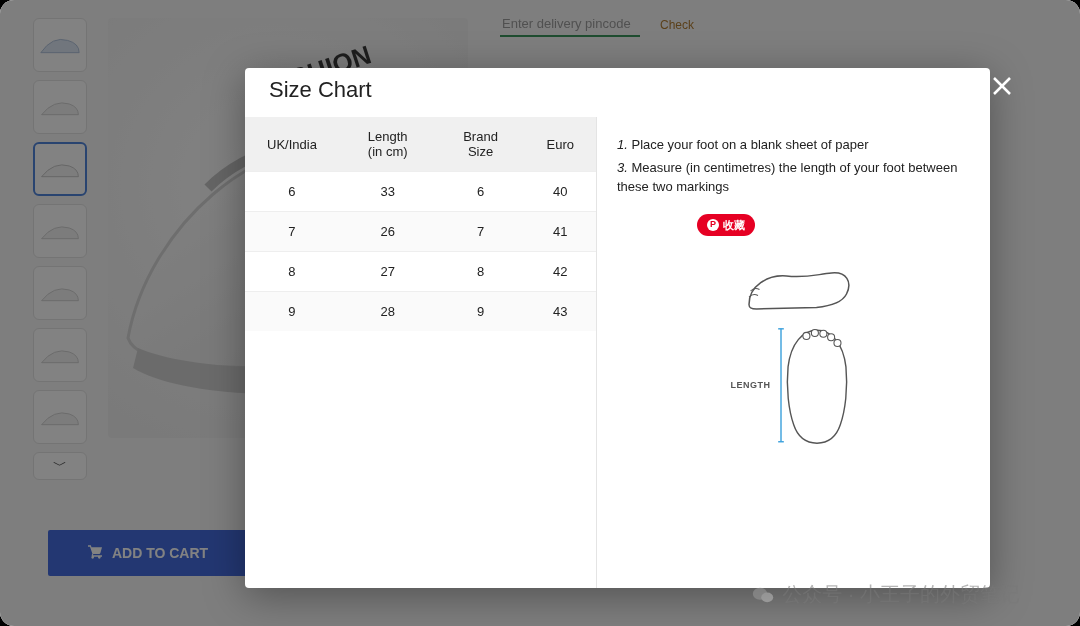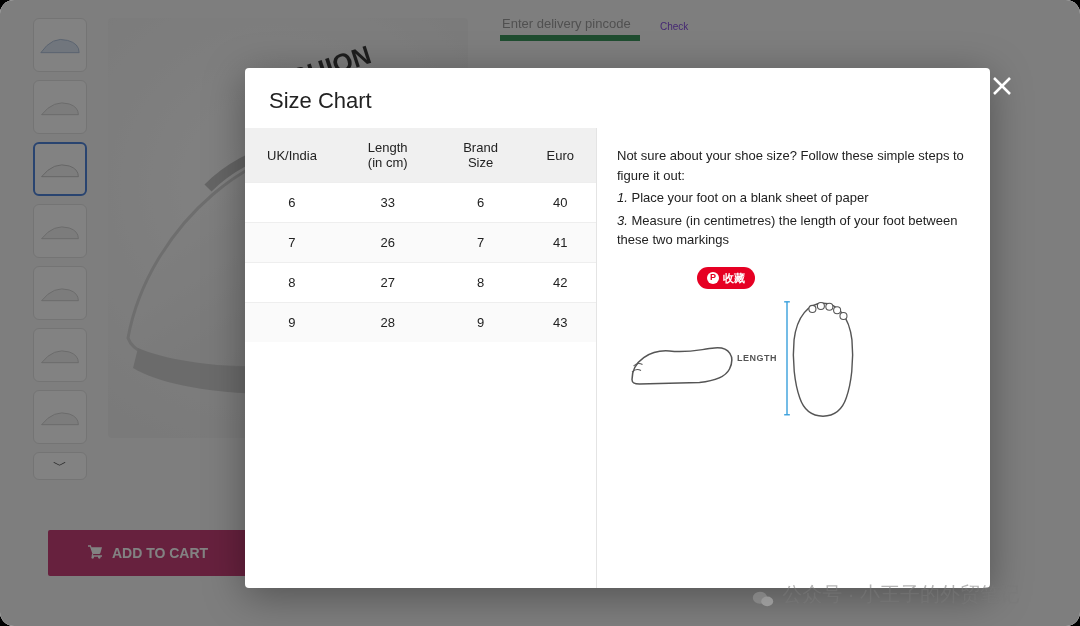--- a/index.html
+++ b/index.html
@@ -8,52 +8,52 @@
   .page { position: absolute; inset: 0; background: #f6f6f6; padding: 18px 30px; }
   .page-grid { display: flex; gap: 18px; }
   .thumb-col { width: 60px; display: flex; flex-direction: column; align-items: center; gap: 8px; }
   .thumb { width: 54px; height: 54px; background: #fff; border: 1px solid #ddd; border-radius: 6px; display:flex; align-items:center; justify-content:center; overflow:hidden;}
   .thumb.selected { border: 2px solid #2b6bd4; }
   .thumb svg { width: 46px; height: 38px; }
   .thumb-arrow { width:54px; height:28px; background:#fff; border:1px solid #ddd; border-radius:6px; display:flex; align-items:center; justify-content:center; font-size:14px; color:#333; }
   .main-img { width: 360px; height: 420px; background: radial-gradient(circle at 45% 40%, #fff 0%, #f2f2f2 60%, #eaeaea 100%); border-radius:4px; position:relative; overflow:hidden;}
   .main-img svg { position:absolute; top:-10px; left:-20px; width:430px; height:430px; }
   .right-top { position:absolute; top:12px; left:500px; display:flex; align-items:center; gap:20px; }
-  .pincode-input { width:140px; border:none; border-bottom:6px solid #15803d; background:transparent; color:#888; font-size:13px; padding:4px 2px; outline:none; }
+  .pincode-input { width:140px; border:none; border-bottom:2px solid #15803d; background:transparent; color:#888; font-size:13px; padding:4px 2px; outline:none; }
   .pincode-input::placeholder { color:#888; }
-  .check-link { color:#6d28d9; font-size:10px; cursor:pointer; }
-  .add-cart { position:absolute; bottom:50px; left:48px; width:200px; height:46px; background:#be185d; color:#fff; font-weight:600; font-size:14px; border:none; border-radius:2px; display:flex; align-items:center; justify-content:center; gap:8px; cursor:pointer;}
+  .check-link { color:#a16207; font-size:12px; cursor:pointer; }
+  .add-cart { position:absolute; bottom:50px; left:48px; width:200px; height:46px; background:#1d4ed8; color:#fff; font-weight:600; font-size:14px; border:none; border-radius:2px; display:flex; align-items:center; justify-content:center; gap:8px; cursor:pointer;}
   .add-cart .cart-icon { font-size:14px; }
 
   
   .dim { position:absolute; inset:0; background:rgba(40,40,40,.58); }
 
   
   .modal { position:absolute; top:68px; left:245px; width:745px; height:520px; background:#fff; border-radius:4px; box-shadow:0 8px 40px rgba(0,0,0,.35); display:flex; flex-direction:column; }
-  .modal-title { font-size:22px; font-weight:500; color:#222; padding:20px 24px 14px; }
+  .modal-title { font-size:22px; font-weight:500; color:#222; padding:9px 24px 14px; }
   .modal-body { display:flex; flex:1; min-height:0; }
   .table-wrap { width:352px; border-right:1px solid #e4e4e4; }
   table { width:100%; border-collapse:collapse; font-size:13px; }
   thead th { background:#f0f0f0; font-weight:500; color:#222; padding:12px 22px; text-align:center; }
   tbody td { text-align:center; padding:12px 6px; color:#222; border-top:1px solid #eee; background:#fff; }
   tbody tr:nth-child(even) td { background:#fafafa; }
 
   .instr { flex:1; padding:18px 20px 10px; font-size:13px; color:#222; line-height:1.5; display:flex; flex-direction:column; }
   .instr p { margin-bottom:3px; }
   .pin-badge { display:inline-flex; align-items:center; gap:4px; background:#e60023; color:#fff; font-size:11px; font-weight:600; padding:3px 10px; border-radius:12px; margin-top:14px; align-self:flex-start; margin-left:80px;}
   .pin-badge .p-icon { width:12px; height:12px; border-radius:50%; background:#fff; color:#e60023; display:inline-flex; align-items:center; justify-content:center; font-size:9px; font-weight:900;}
-  .foot-diagrams { margin-top:6px; display:flex; flex-direction:row; align-items:center; }
+  .foot-diagrams { margin-top:6px; display:flex; flex-direction:column; align-items:center; }
   .foot-diagrams svg { display:block; }
   .length-label-wrap { display:flex; align-items:center; gap:6px; margin-top:4px;}
   .length-label { font-size:9px; letter-spacing:.5px; color:#555; font-weight:600; }
 
   .close-x { position:absolute; top:74px; right:64px; width:28px; height:28px; color:#fff; cursor:pointer; display:flex; align-items:center; justify-content:center; }
   .close-x svg { width:24px; height:24px; stroke:#fff; stroke-width:2.5; }
 
-  .watermark { position:absolute; bottom:18px; right:60px; color:rgba(120,120,120,.55); font-size:20px; display:flex; align-items:flex-end; gap:8px; font-family: "PingFang SC","Microsoft YaHei",sans-serif;}
+  .watermark { position:absolute; bottom:18px; right:60px; color:rgba(120,120,120,.55); font-size:20px; display:flex; align-items:center; gap:8px; font-family: "PingFang SC","Microsoft YaHei",sans-serif;}
   .watermark .wm-icon { width:22px; height:18px; opacity:.55; }
 </style>
 </head>
 <body>
 
 <div class="viewport">
 
   <div class="page">
     <div class="page-grid">
       <div class="thumb-col">
@@ -178,21 +178,20 @@
             <tr>
                 <td>9</td>
                 <td>28</td>
                 <td>9</td>
                 <td>43</td>
               </tr>
           </tbody>
         </table>
       </div>
       <div class="instr">
-        <p>Not sure about your shoe size? Follow these simple steps to figure it out:</p>
         <p><i><span>1.</span></i> <span>Place your foot on a blank sheet of paper</span></p>
         <p><i><span>3.</span></i> <span>Measure (in centimetres) the length of your foot between these two markings</span></p>
 
         <span class="pin-badge">
           <span class="p-icon">P</span>
           <span>收藏</span>
         </span>
 
         <div class="foot-diagrams">
           <svg width="120" height="80" viewBox="0 0 160 100">

